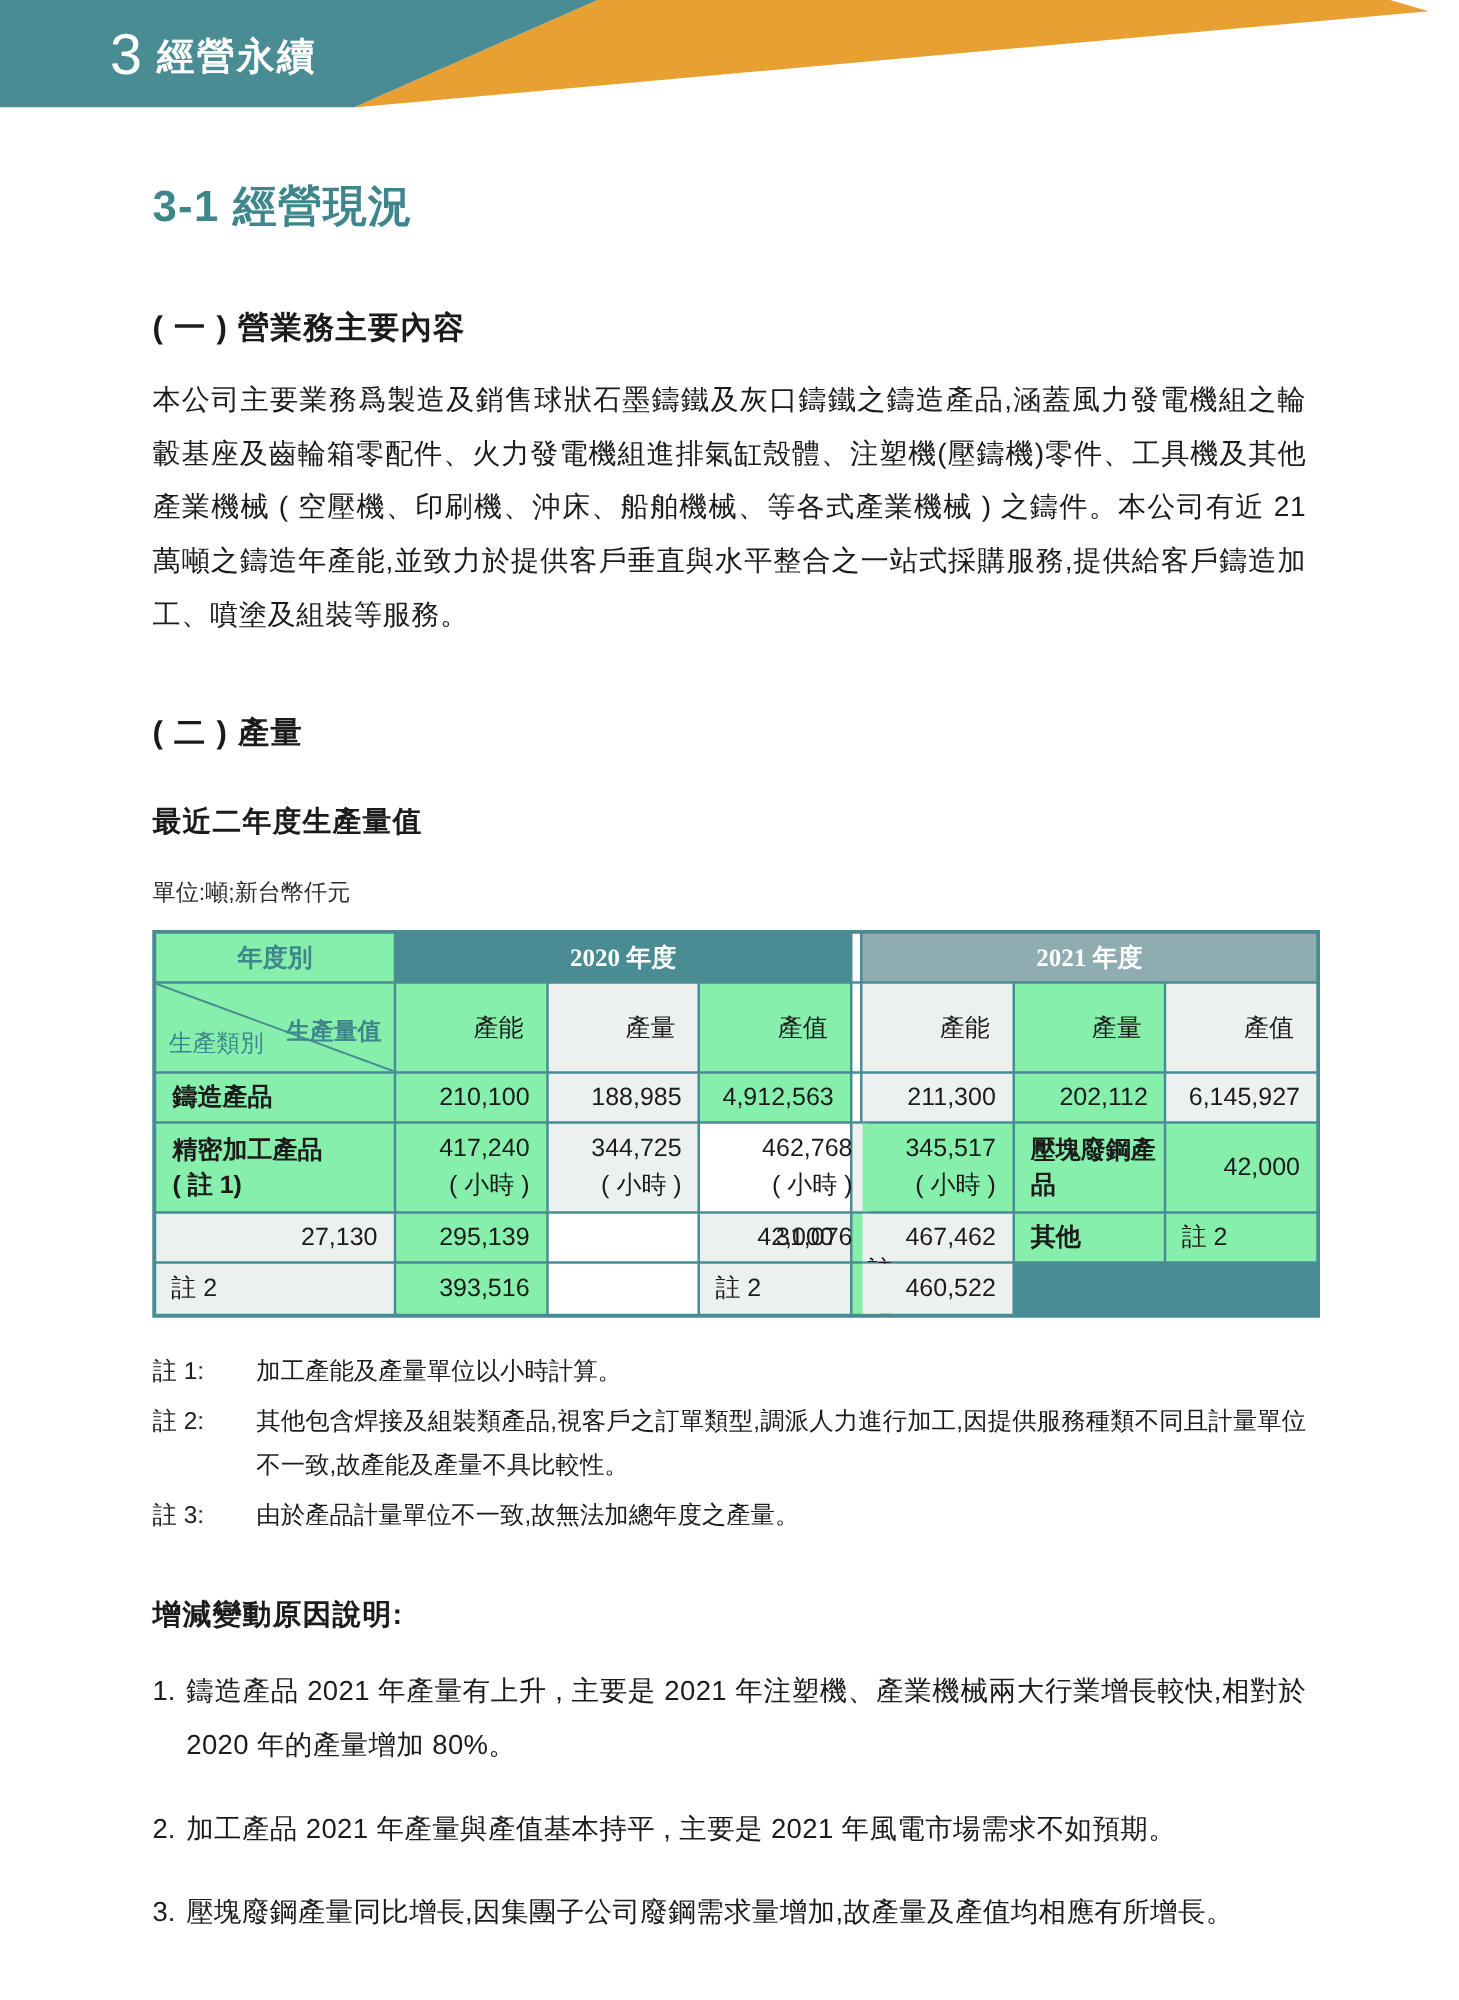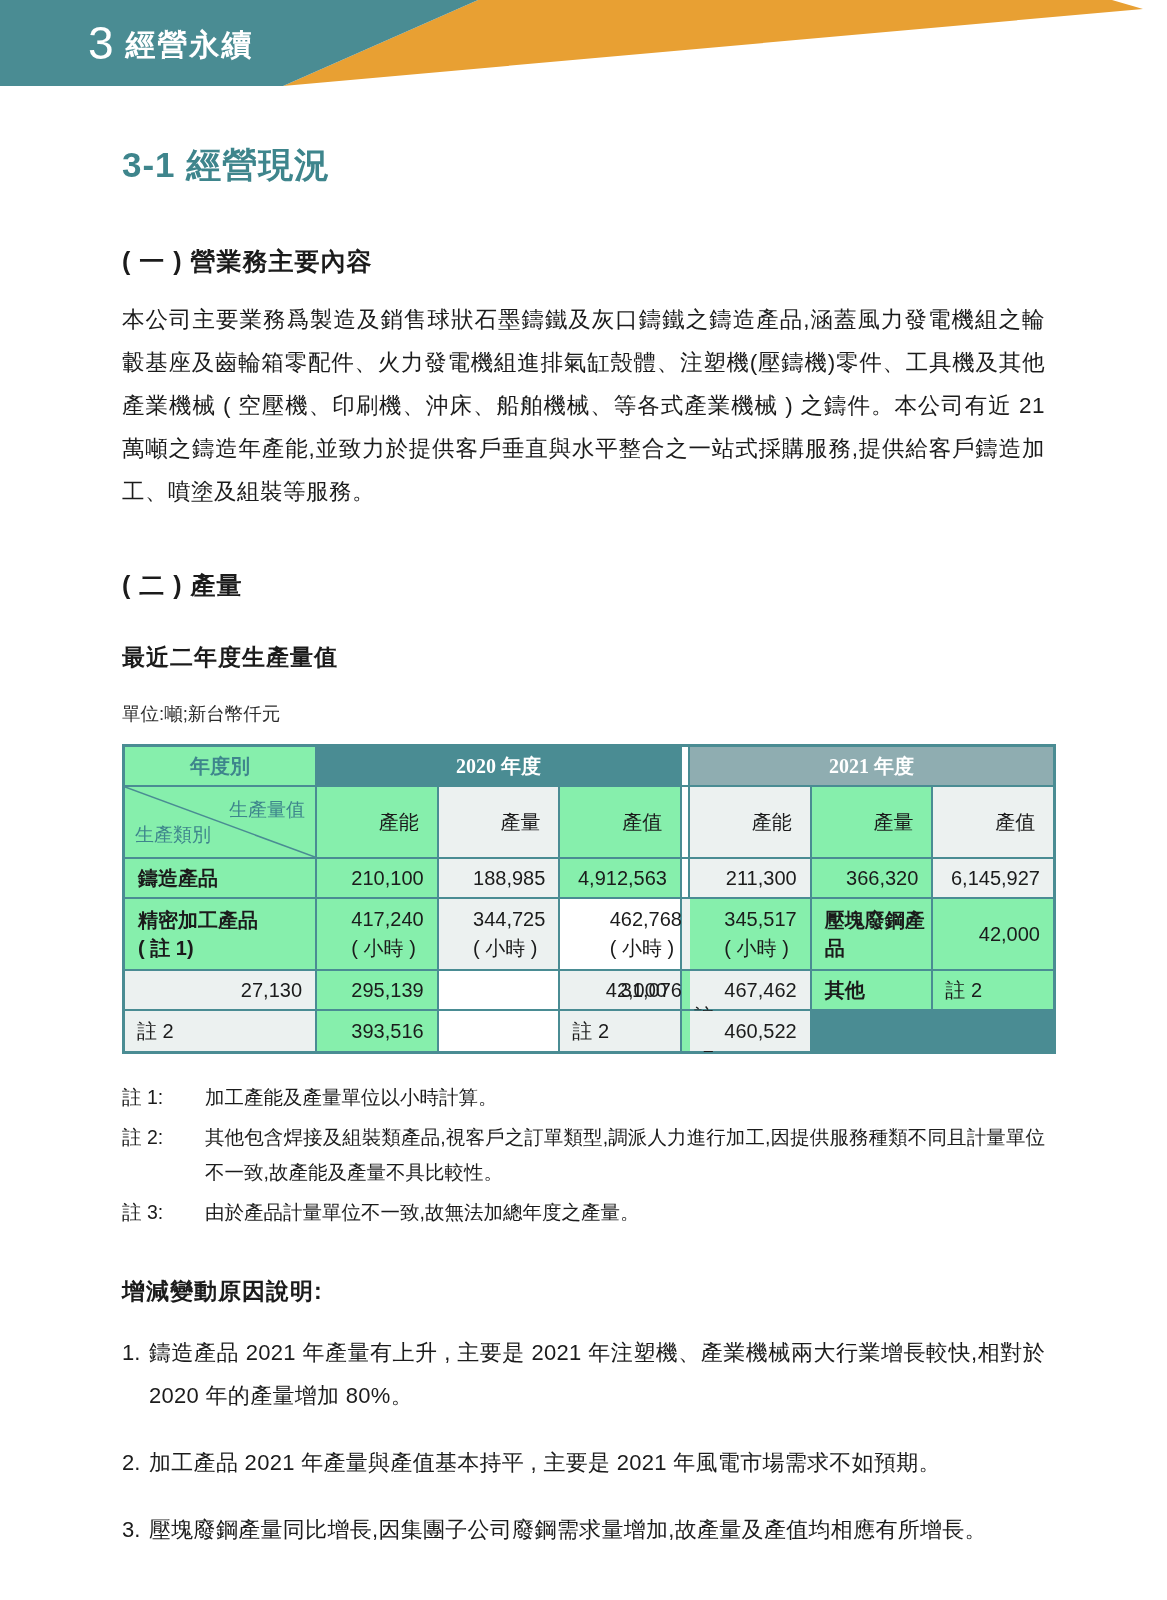--- a/index.html
+++ b/index.html
@@ -33,26 +33,26 @@
     grid-template-rows:38px 70px 38px 70px 38px 40px;
   }
   .c{background:#86efac;display:flex;align-items:center;font-size:20px;white-space:pre-line;}
   .spc{background:#fff;}
   .corner{justify-content:center;color:var(--teal-text);font-weight:700;}
   .yh{justify-content:center;color:#fff;font-weight:700;background:var(--teal);font-family:Liberation Serif, serif;}
   .y21{background:var(--teal-gray);}
   .mh{justify-content:center;font-weight:400;padding-left:44px;}
   .lite{background:var(--cell-light);}
   .lab{font-weight:700;padding-left:13px;line-height:1.4;}
-  .num{justify-content:flex-end;padding-right:13px;text-align:left;line-height:1.45;}
+  .num{justify-content:flex-end;padding-right:13px;text-align:right;line-height:1.45;}
   .txt{justify-content:flex-start;padding-left:12px;text-align:right;}
   .diag{position:relative;}
   .diag svg{position:absolute;left:0;top:0;width:100%;height:100%;}
   .diag .dtr,.diag .dbl{position:absolute;color:var(--teal-text);font-size:19px;}
-  .diag .dtr{top:10px;right:10px;}
+  .diag .dtr{top:25px;right:10px;font-weight:bold;}
   .diag .dbl{bottom:9px;left:10px;}
   
   .notes{margin-top:26px;font-size:19.5px;line-height:35px;}
   .note{display:flex;margin-bottom:5px;gap:25px;}
   .nlabel{flex:none;width:58px;}
   .ntext{flex:1;text-align:justify;}
   
   .rhead{font-size:23px;font-weight:700;margin:46px 0 0 0;letter-spacing:1px;}
   .reason{display:flex;font-size:22px;line-height:43px;margin-top:24px;}
   .rnum{flex:none;width:27px;}
@@ -106,21 +106,21 @@
       <div class="c mh lite">產能</div>
       <div class="c mh">產量</div>
       <div class="c mh lite">產值</div>
 
       <div class="c lab">鑄造產品</div>
       <div class="c num">210,100</div>
       <div class="c num lite">188,985</div>
       <div class="c num">4,912,563</div>
       <div class="spc"></div>
       <div class="c num lite">211,300</div>
-      <div class="c num">366,320</div>
+      <div class="c num">202,112</div>
       <div class="c num lite">6,145,927</div>
 
       <div class="c lab">精密加工產品
 ( 註 1)</div>
       <div class="c num">417,240
 ( 小時 )</div>
       <div class="c num lite">344,725
 ( 小時 )</div>
       <div class="spc"></div>
       <div class="c num lite">462,768

